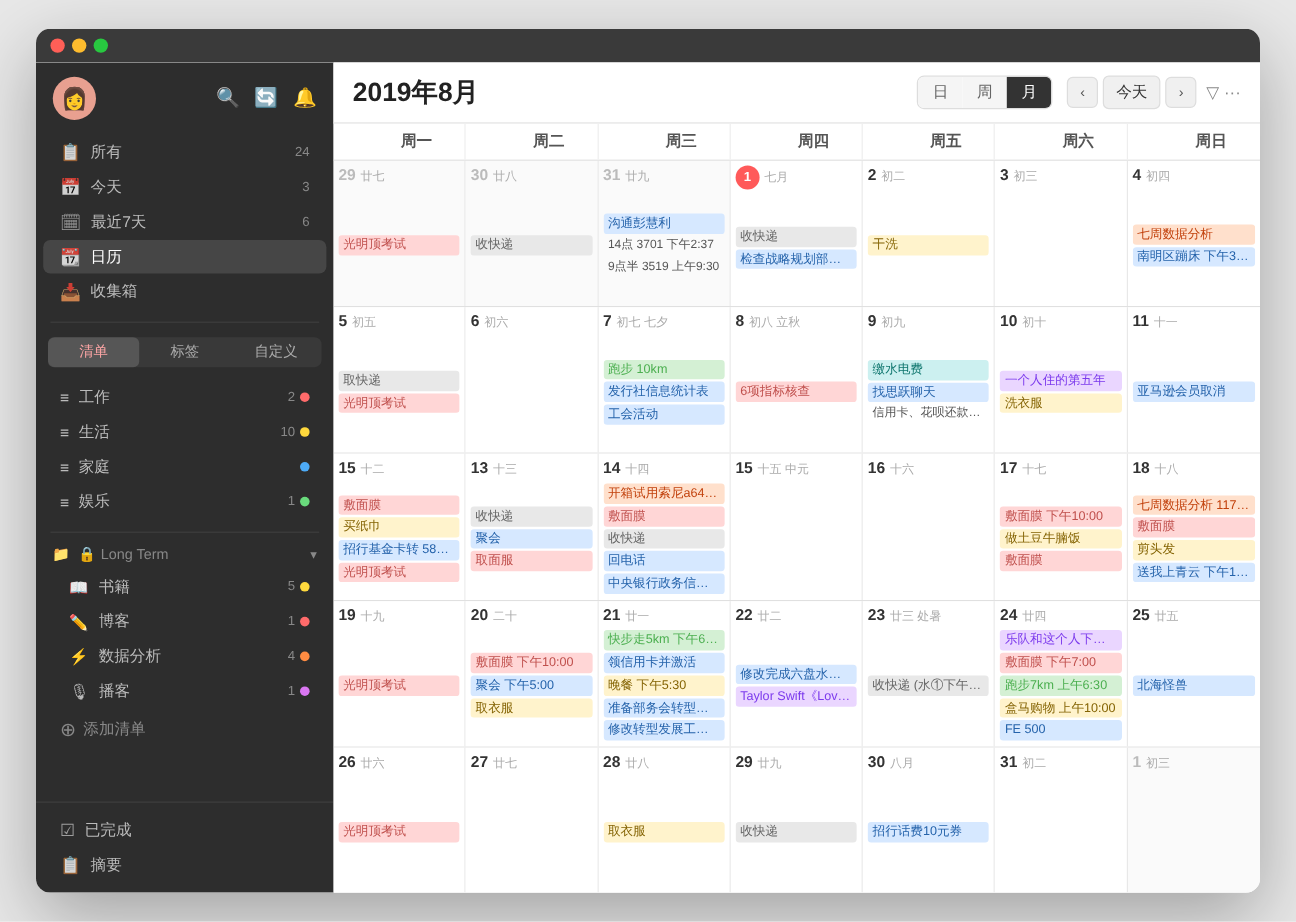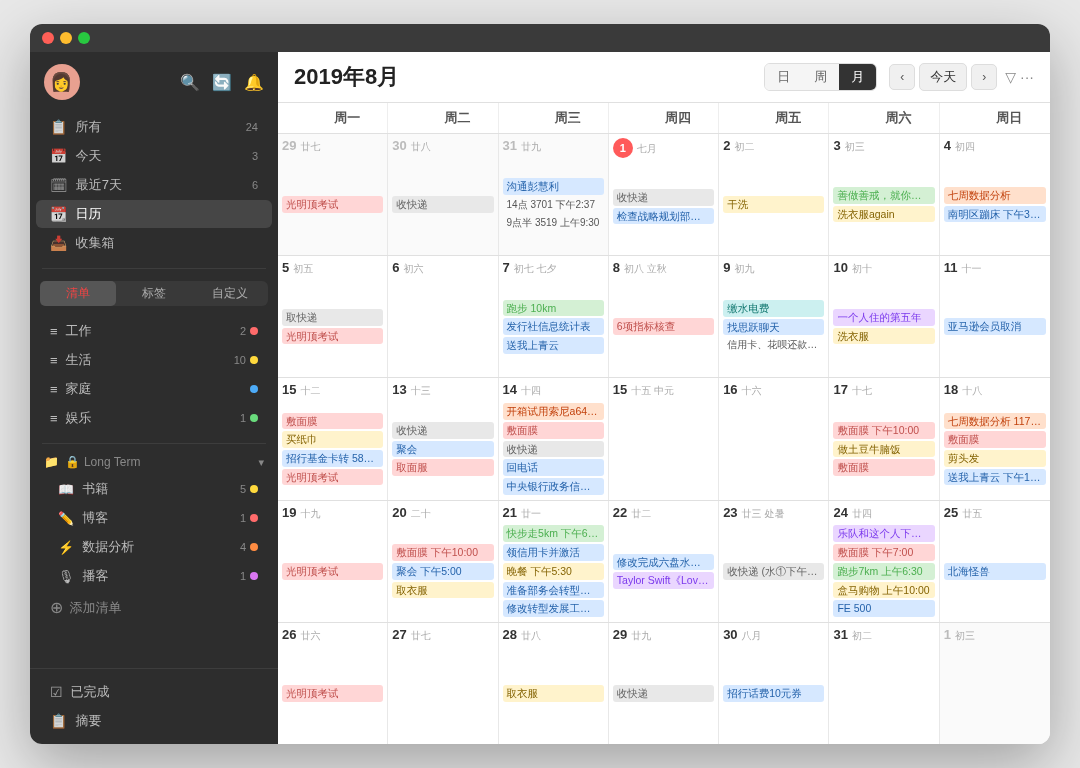--- a/index.html
+++ b/index.html
@@ -18,21 +18,21 @@
     .avatar { width: 36px; height: 36px; border-radius: 50%; background: #e8a090; display: flex; align-items: center; justify-content: center; font-size: 18px; }
     .sidebar-icons { display: flex; gap: 12px; color: #999; font-size: 16px; }
     .sidebar-nav { padding: 4px 0; }
     .nav-item { display: flex; align-items: center; padding: 5px 14px; font-size: 13px; color: #bbb; cursor: pointer; border-radius: 6px; margin: 1px 6px; }
     .nav-item.active { background: rgba(255,255,255,0.12); color: #fff; }
     .nav-icon { margin-right: 8px; font-size: 14px; opacity: 0.8; }
     .nav-count { margin-left: auto; font-size: 11px; color: #888; }
     .divider { height: 1px; background: rgba(255,255,255,0.08); margin: 6px 12px; }
     .tabs-row { display: flex; margin: 6px 10px; background: rgba(255,255,255,0.06); border-radius: 6px; }
     .tab-btn { flex: 1; text-align: center; padding: 4px 0; font-size: 12px; color: #aaa; cursor: pointer; border-radius: 5px; }
-    .tab-btn.active { background: rgba(255,255,255,0.15); color: #ef4444; }
+    .tab-btn.active { background: rgba(255,255,255,0.15); color: #fca5a5; }
     .list-section { padding: 4px 0; }
     .list-item { display: flex; align-items: center; padding: 5px 14px; font-size: 13px; color: #bbb; cursor: pointer; border-radius: 6px; margin: 1px 6px; }
     .list-item-icon { margin-right: 8px; font-size: 13px; }
     .list-count { margin-left: auto; font-size: 11px; color: #888; }
     .group-header { display: flex; align-items: center; padding: 5px 14px; font-size: 12px; color: #888; cursor: pointer; }
     .group-children { padding-left: 8px; }
     .sidebar-bottom { margin-top: auto; padding: 8px 0; border-top: 1px solid rgba(255,255,255,0.08); }
     
     .main { flex: 1; display: flex; flex-direction: column; background: #f5f5f5; }
     .cal-header { background: #fff; padding: 10px 16px; display: flex; align-items: center; border-bottom: 1px solid #e0e0e0; flex-shrink: 0; }
@@ -284,24 +284,20 @@
                 </div>
                 <div class="events">
                   <div class="event ev-yellow">干洗</div>
                 </div>
               </div>
               <div class="day-cell">
                 <div class="day-num-row">
                   <span class="day-num">3</span>
                   <span class="day-lunar">初三</span>
                 </div>
-                <div class="events">
-                  <div class="event ev-green">善做善戒，就你话多</div>
-                  <div class="event ev-yellow">洗衣服again</div>
-                </div>
               </div>
               <div class="day-cell">
                 <div class="day-num-row">
                   <span class="day-num">4</span>
                   <span class="day-lunar">初四</span>
                 </div>
                 <div class="events">
                   <div class="event ev-orange">七周数据分析</div>
                   <div class="event ev-blue">南明区蹦床 下午3:00</div>
                 </div>
@@ -325,21 +321,21 @@
                 </div>
               </div>
               <div class="day-cell">
                 <div class="day-num-row">
                   <span class="day-num">7</span>
                   <span class="day-lunar">初七 七夕</span>
                 </div>
                 <div class="events">
                   <div class="event ev-green">跑步 10km</div>
                   <div class="event ev-blue">发行社信息统计表</div>
-                  <div class="event ev-blue">送我上青云</div>
+                  <div class="event ev-blue">工会活动</div>
                 </div>
               </div>
               <div class="day-cell">
                 <div class="day-num-row">
                   <span class="day-num">8</span>
                   <span class="day-lunar">初八 立秋</span>
                 </div>
                 <div class="events">
                   <div class="event ev-pink">6项指标核查</div>
                 </div>

